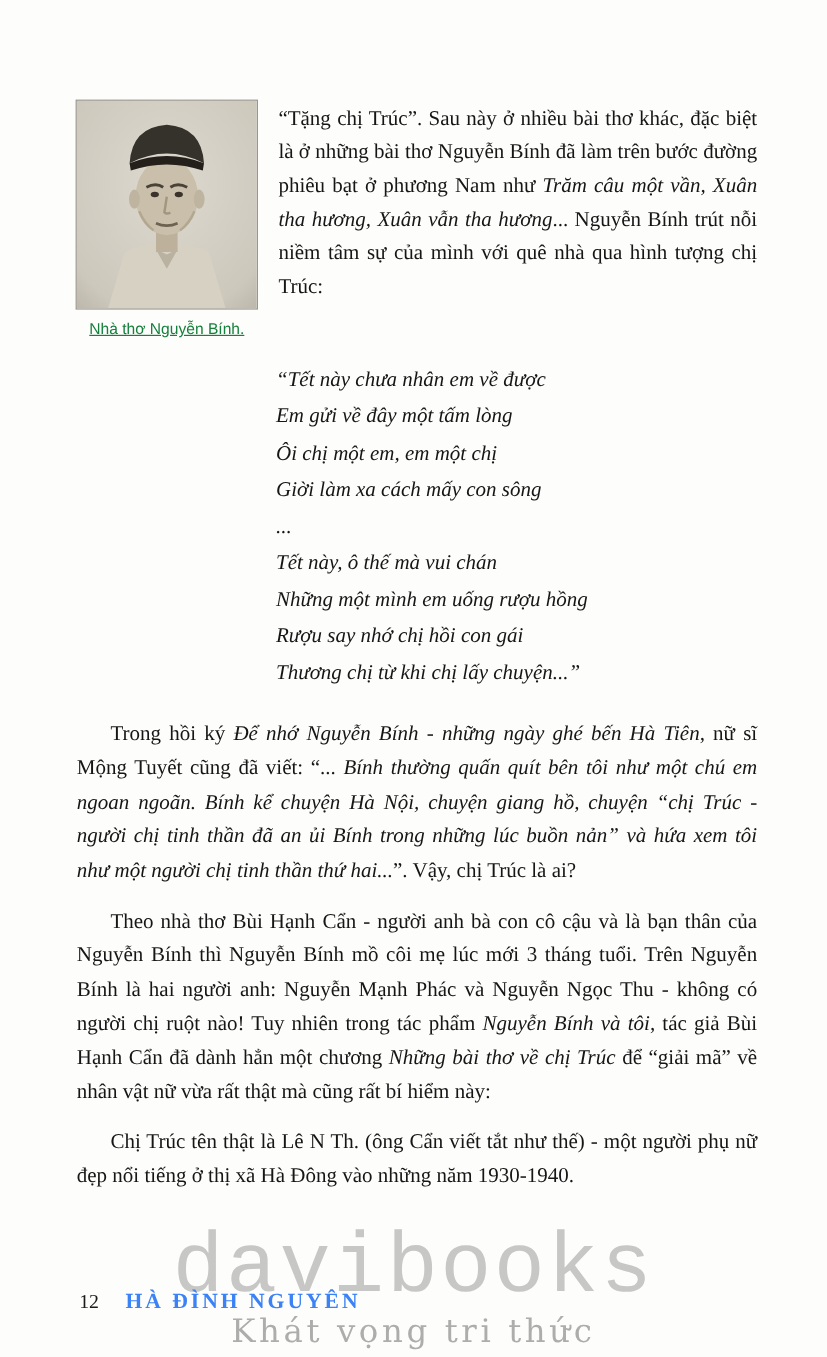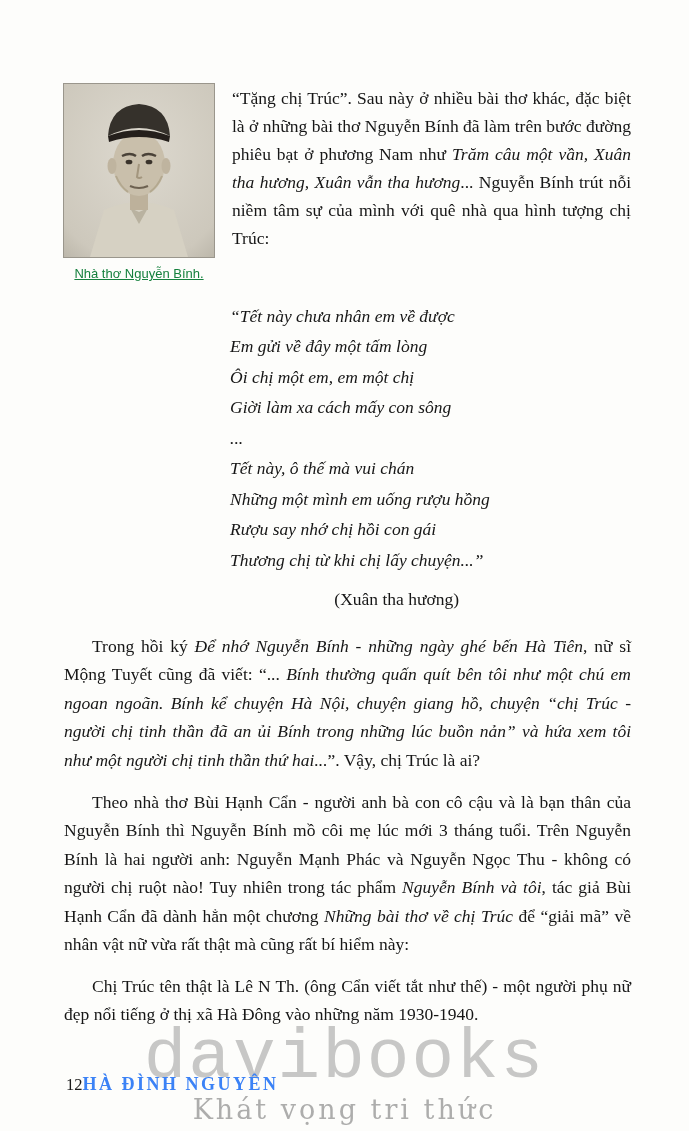--- a/index.html
+++ b/index.html
@@ -54,21 +54,21 @@
     letter-spacing:2px;
   }
   .wm2{
     font-family:"DejaVu Serif","Liberation Serif",serif;
     font-size:27px;line-height:1.15;
     color:rgba(120,120,120,0.6);
     letter-spacing:3px;
   }
   .footer{
     position:absolute;left:66px;bottom:36px;
-    display:flex;align-items:baseline;
+    display:flex;align-items:baseline;gap:22px;
   }
   .page-num{font-size:16.5px;color:#1a1a1a;}
   .running-title{
     font-size:18px;font-weight:700;letter-spacing:2.5px;color:#3b82f6;margin-top:20px;
   }
 </style>
 </head>
 <body>
 
 <div class="page">
@@ -122,21 +122,20 @@
         <div class="poem-line">“Tết này chưa nhân em về được</div>
         <div class="poem-line">Em gửi về đây một tấm lòng</div>
         <div class="poem-line">Ôi chị một em, em một chị</div>
         <div class="poem-line">Giời làm xa cách mấy con sông</div>
         <div class="poem-line">...</div>
         <div class="poem-line">Tết này, ô thế mà vui chán</div>
         <div class="poem-line">Những một mình em uống rượu hồng</div>
         <div class="poem-line">Rượu say nhớ chị hồi con gái</div>
         <div class="poem-line">Thương chị từ khi chị lấy chuyện...”</div>
       </div>
-    <div class="poem-attribution">(Xuân tha hương)</div>
 
     <p class="para first"><span>Trong hồi ký </span><span class="it">Để nhớ Nguyễn Bính - những ngày ghé bến Hà Tiên</span><span>, nữ sĩ Mộng Tuyết cũng đã viết: “... </span><span class="it">Bính thường quấn quít bên tôi như một chú em ngoan ngoãn. Bính kể chuyện Hà Nội, chuyện giang hồ, chuyện “chị Trúc - người chị tinh thần đã an ủi Bính trong những lúc buồn nản” và hứa xem tôi như một người chị tinh thần thứ hai...</span><span>”. Vậy, chị Trúc là ai?</span></p>
     <p class="para"><span>Theo nhà thơ Bùi Hạnh Cẩn - người anh bà con cô cậu và là bạn thân của Nguyễn Bính thì Nguyễn Bính mồ côi mẹ lúc mới 3 tháng tuổi. Trên Nguyễn Bính là hai người anh: Nguyễn Mạnh Phác và Nguyễn Ngọc Thu - không có người chị ruột nào! Tuy nhiên trong tác phẩm </span><span class="it">Nguyễn Bính và tôi</span><span>, tác giả Bùi Hạnh Cẩn đã dành hẳn một chương </span><span class="it">Những bài thơ về chị Trúc</span><span> để “giải mã” về nhân vật nữ vừa rất thật mà cũng rất bí hiểm này:</span></p>
     <p class="para"><span>Chị Trúc tên thật là Lê N Th. (ông Cẩn viết tắt như thế) - một người phụ nữ đẹp nổi tiếng ở thị xã Hà Đông vào những năm 1930-1940.</span></p>
   </div>
 
   <div class="watermark">
     <div class="wm1">davibooks</div>
     <div class="wm2">Khát vọng tri thức</div>
   </div>

